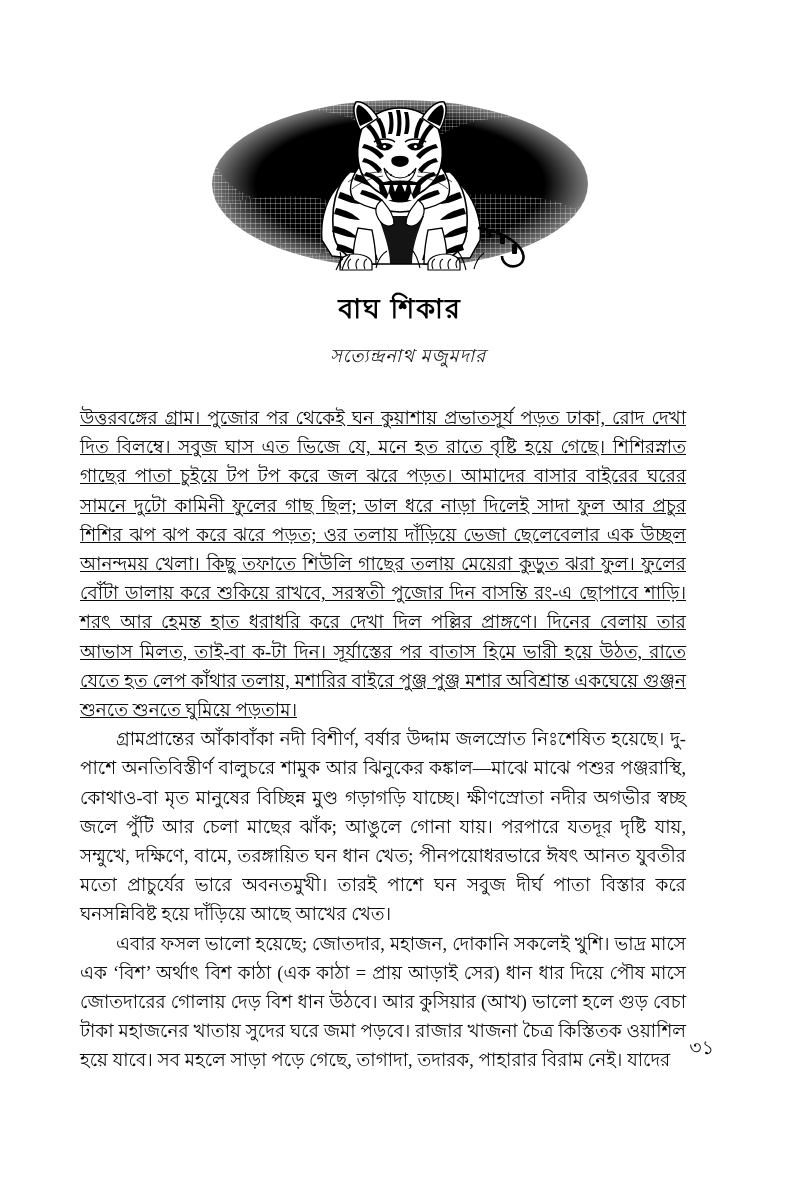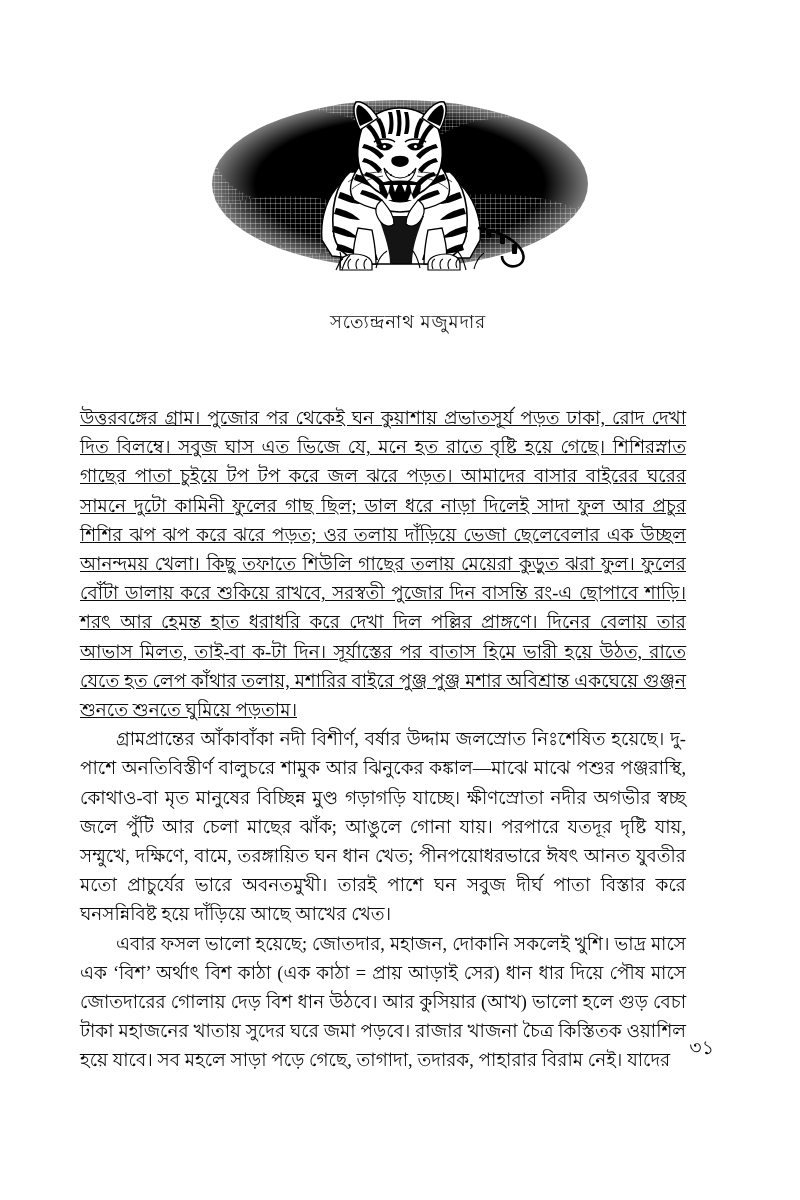--- a/index.html
+++ b/index.html
@@ -48,20 +48,21 @@
     line-height: 34px;
     letter-spacing: 2px;
     font-weight: 600;
     margin: 0;
     color: #000;
   }
   .author-name {
     margin: 18px 0 0 16px;
     font-size: 18px;
     line-height: 24px;
+    font-style: italic;
     letter-spacing: 1px;
     color: #111;
   }
 
   
   .body-text {
     position: absolute;
     left: 80px;
     top: 404px;
     width: 606px;
@@ -269,20 +270,21 @@
         <path d="M152 182 C154 175 157 170 160 167"></path>
         <path d="M186 180 C188 172 192 166 197 163"></path>
         <path d="M230 180 C228 172 226 166 222 162"></path>
         <path d="M276 182 C274 174 272 168 268 164"></path>
         <path d="M284 181 C286 173 290 168 294 165"></path>
       </g>
     </svg>
   </div>
 
   <div class="title-block">
+    <h1 class="chapter-title">বাঘ শিকার</h1>
     <p class="author-name">সত্যেন্দ্রনাথ মজুমদার</p>
   </div>
 
   <div class="body-text">
     <p class="para first">উত্তরবঙ্গের গ্রাম। পুজোর পর থেকেই ঘন কুয়াশায় প্রভাতসূর্য পড়ত ঢাকা, রোদ দেখা দিত বিলম্বে। সবুজ ঘাস এত ভিজে যে, মনে হত রাতে বৃষ্টি হয়ে গেছে। শিশিরস্নাত গাছের পাতা চুইয়ে টপ টপ করে জল ঝরে পড়ত। আমাদের বাসার বাইরের ঘরের সামনে দুটো কামিনী ফুলের গাছ ছিল; ডাল ধরে নাড়া দিলেই সাদা ফুল আর প্রচুর শিশির ঝপ ঝপ করে ঝরে পড়ত; ওর তলায় দাঁড়িয়ে ভেজা ছেলেবেলার এক উচ্ছল আনন্দময় খেলা। কিছু তফাতে শিউলি গাছের তলায় মেয়েরা কুড়ুত ঝরা ফুল। ফুলের বোঁটা ডালায় করে শুকিয়ে রাখবে, সরস্বতী পুজোর দিন বাসন্তি রং-এ ছোপাবে শাড়ি। শরৎ আর হেমন্ত হাত ধরাধরি করে দেখা দিল পল্লির প্রাঙ্গণে। দিনের বেলায় তার আভাস মিলত, তাই-বা ক-টা দিন। সূর্যাস্তের পর বাতাস হিমে ভারী হয়ে উঠত, রাতে যেতে হত লেপ কাঁথার তলায়, মশারির বাইরে পুঞ্জ পুঞ্জ মশার অবিশ্রান্ত একঘেয়ে গুঞ্জন শুনতে শুনতে ঘুমিয়ে পড়তাম।</p>
     <p class="para">গ্রামপ্রান্তের আঁকাবাঁকা নদী বিশীর্ণ, বর্ষার উদ্দাম জলস্রোত নিঃশেষিত হয়েছে। দু-পাশে অনতিবিস্তীর্ণ বালুচরে শামুক আর ঝিনুকের কঙ্কাল—মাঝে মাঝে পশুর পঞ্জরাস্থি, কোথাও-বা মৃত মানুষের বিচ্ছিন্ন মুণ্ড গড়াগড়ি যাচ্ছে। ক্ষীণস্রোতা নদীর অগভীর স্বচ্ছ জলে পুঁটি আর চেলা মাছের ঝাঁক; আঙুলে গোনা যায়। পরপারে যতদূর দৃষ্টি যায়, সম্মুখে, দক্ষিণে, বামে, তরঙ্গায়িত ঘন ধান খেত; পীনপয়োধরভারে ঈষৎ আনত যুবতীর মতো প্রাচুর্যের ভারে অবনতমুখী। তারই পাশে ঘন সবুজ দীর্ঘ পাতা বিস্তার করে ঘনসন্নিবিষ্ট হয়ে দাঁড়িয়ে আছে আখের খেত।</p>
     <p class="para">এবার ফসল ভালো হয়েছে; জোতদার, মহাজন, দোকানি সকলেই খুশি। ভাদ্র মাসে এক ‘বিশ’ অর্থাৎ বিশ কাঠা (এক কাঠা = প্রায় আড়াই সের) ধান ধার দিয়ে পৌষ মাসে জোতদারের গোলায় দেড় বিশ ধান উঠবে। আর কুসিয়ার (আখ) ভালো হলে গুড় বেচা টাকা মহাজনের খাতায় সুদের ঘরে জমা পড়বে। রাজার খাজনা চৈত্র কিস্তিতক ওয়াশিল হয়ে যাবে। সব মহলে সাড়া পড়ে গেছে, তাগাদা, তদারক, পাহারার বিরাম নেই। যাদের</p>
   </div>
 
   <div class="folio">৩১</div>

